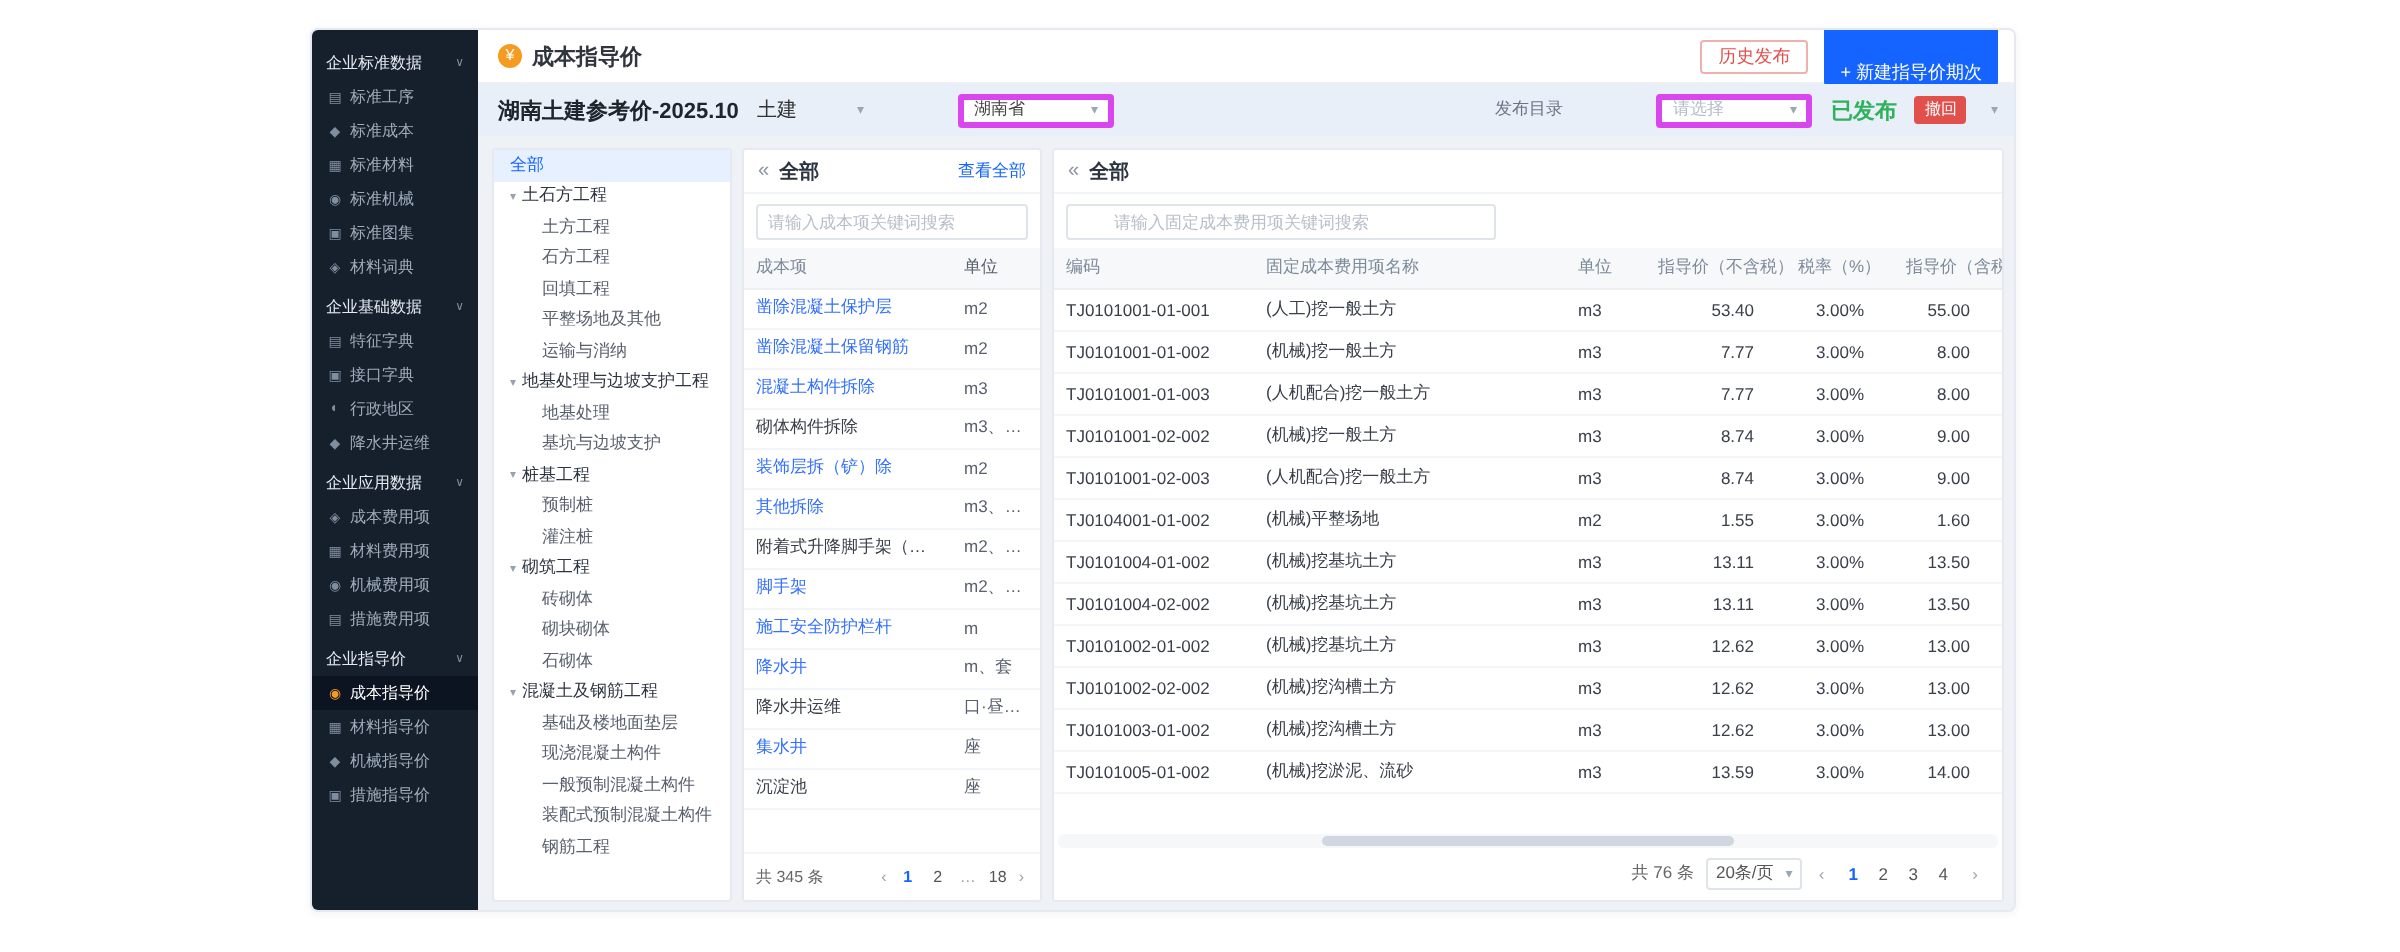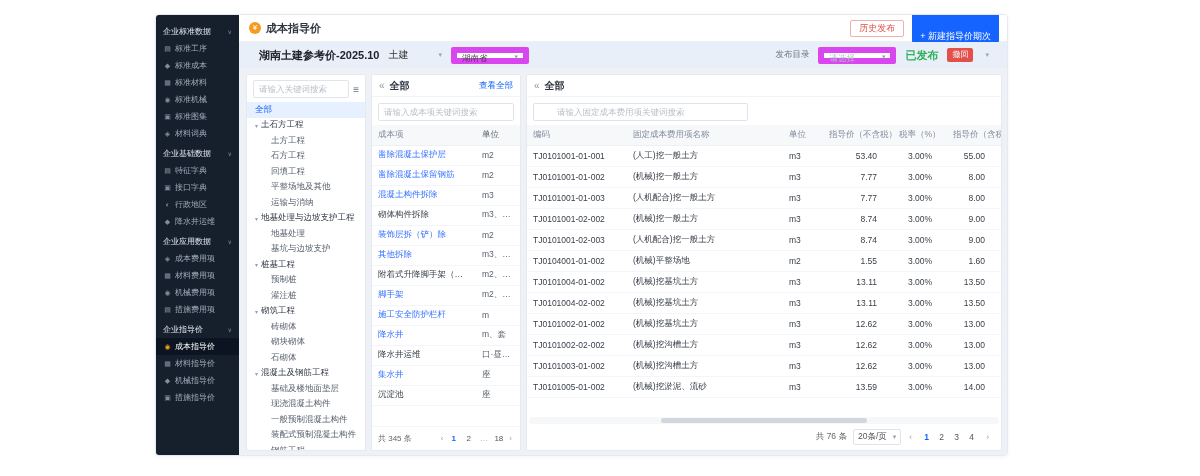--- a/index.html
+++ b/index.html
@@ -21,25 +21,25 @@
   
   .hdr { position:absolute; left:83px; top:0; width:770px; height:27px; background:#fff; border-bottom:1px solid #eef0f4;
          display:flex; align-items:center; padding:0 10px; }
   .ttl-ic { width:12px; height:12px; border-radius:50%; background:#f59b22; color:#fff; font-size:8px; line-height:12px; text-align:center; margin-right:5px; flex:none; }
   .ttl { font-size:11px; font-weight:bold; color:#303540; }
   .sp { flex:1; }
   .btn-outline-red { height:17px; line-height:15px; padding:0 8px; border:1px solid #f0b0ad; color:#e2504c; background:#fff; border-radius:2px; font-size:9px; margin-right:8px; cursor:pointer; }
   .btn-primary { height:17px; line-height:17px; padding:15px 8px; background:#1664ff; color:#fff; border:none; border-radius:2px; font-size:9px; cursor:pointer; }
 
   
-  .fbar { position:absolute; left:83px; top:27px; width:770px; height:26px; background:#e8eff9; display:flex; align-items:center; padding:0 20px; gap:9px; }
+  .fbar { position:absolute; left:83px; top:27px; width:770px; height:26px; background:#e8eff9; display:flex; align-items:center; padding:0 10px; gap:9px; }
   .period { font-size:11px; font-weight:bold; color:#20242c; }
   .trade { font-size:10px; color:#333; display:flex; align-items:center; cursor:pointer;gap:27px; }
   .caret { color:#9aa6b5; font-size:7px; margin-left:3px; }
-  .mini-select { height:17px; background:#fff; border:6px solid #d946ef; border-radius:2px; display:flex; padding:0 5px; font-size:8.5px; color:#444; min-width:78px; justify-content:space-between; cursor:pointer; }
+  .mini-select { height:17px; background:#fff; border:3px solid #d946ef; border-radius:2px; display:flex; align-items:center; padding:0 5px; font-size:8.5px; color:#444; min-width:78px; justify-content:space-between; cursor:pointer;margin-left:38px; }
   .mini-select .ph-text { color:#b4bcc8; }
   .lbl { font-size:8.5px; color:#6b7483; }
   .status { font-size:11px; color:#30b15c; font-weight:bold; }
   .tag-red { background:#e2504c; color:#fff; font-size:8px; height:14px; line-height:14px; padding:0 5px; border-radius:2px; cursor:pointer; }
 
   
   .content { position:absolute; left:83px; top:53px; width:770px; height:389px; background:#eef1f6; }
   .panel { position:absolute; top:6px; height:377px; background:#fff; border:1px solid #e6eaf0; border-radius:2px; overflow:hidden; }
   .p-tree { left:7px; width:120px; }
   .p-mid  { left:132px; width:150px; }
@@ -249,24 +249,20 @@
       <span class="caret">▾</span>
     </span>
     <span class="status">已发布</span>
     <span class="tag-red">撤回</span>
     <span class="caret">▾</span>
   </div>
 
   <div class="content">
 
     <section class="panel p-tree">
-      <div class="search-row">
-        <input class="inp" placeholder="请输入关键词搜索" style="">
-        <span class="ham">≡</span>
-      </div>
       <div class="tree">
 
           <div class="t-row all">
 
             <span>全部</span>
           </div>
 
           <div class="t-row parent">
             <span class="t-caret">▾</span>
             <span>土石方工程</span>

